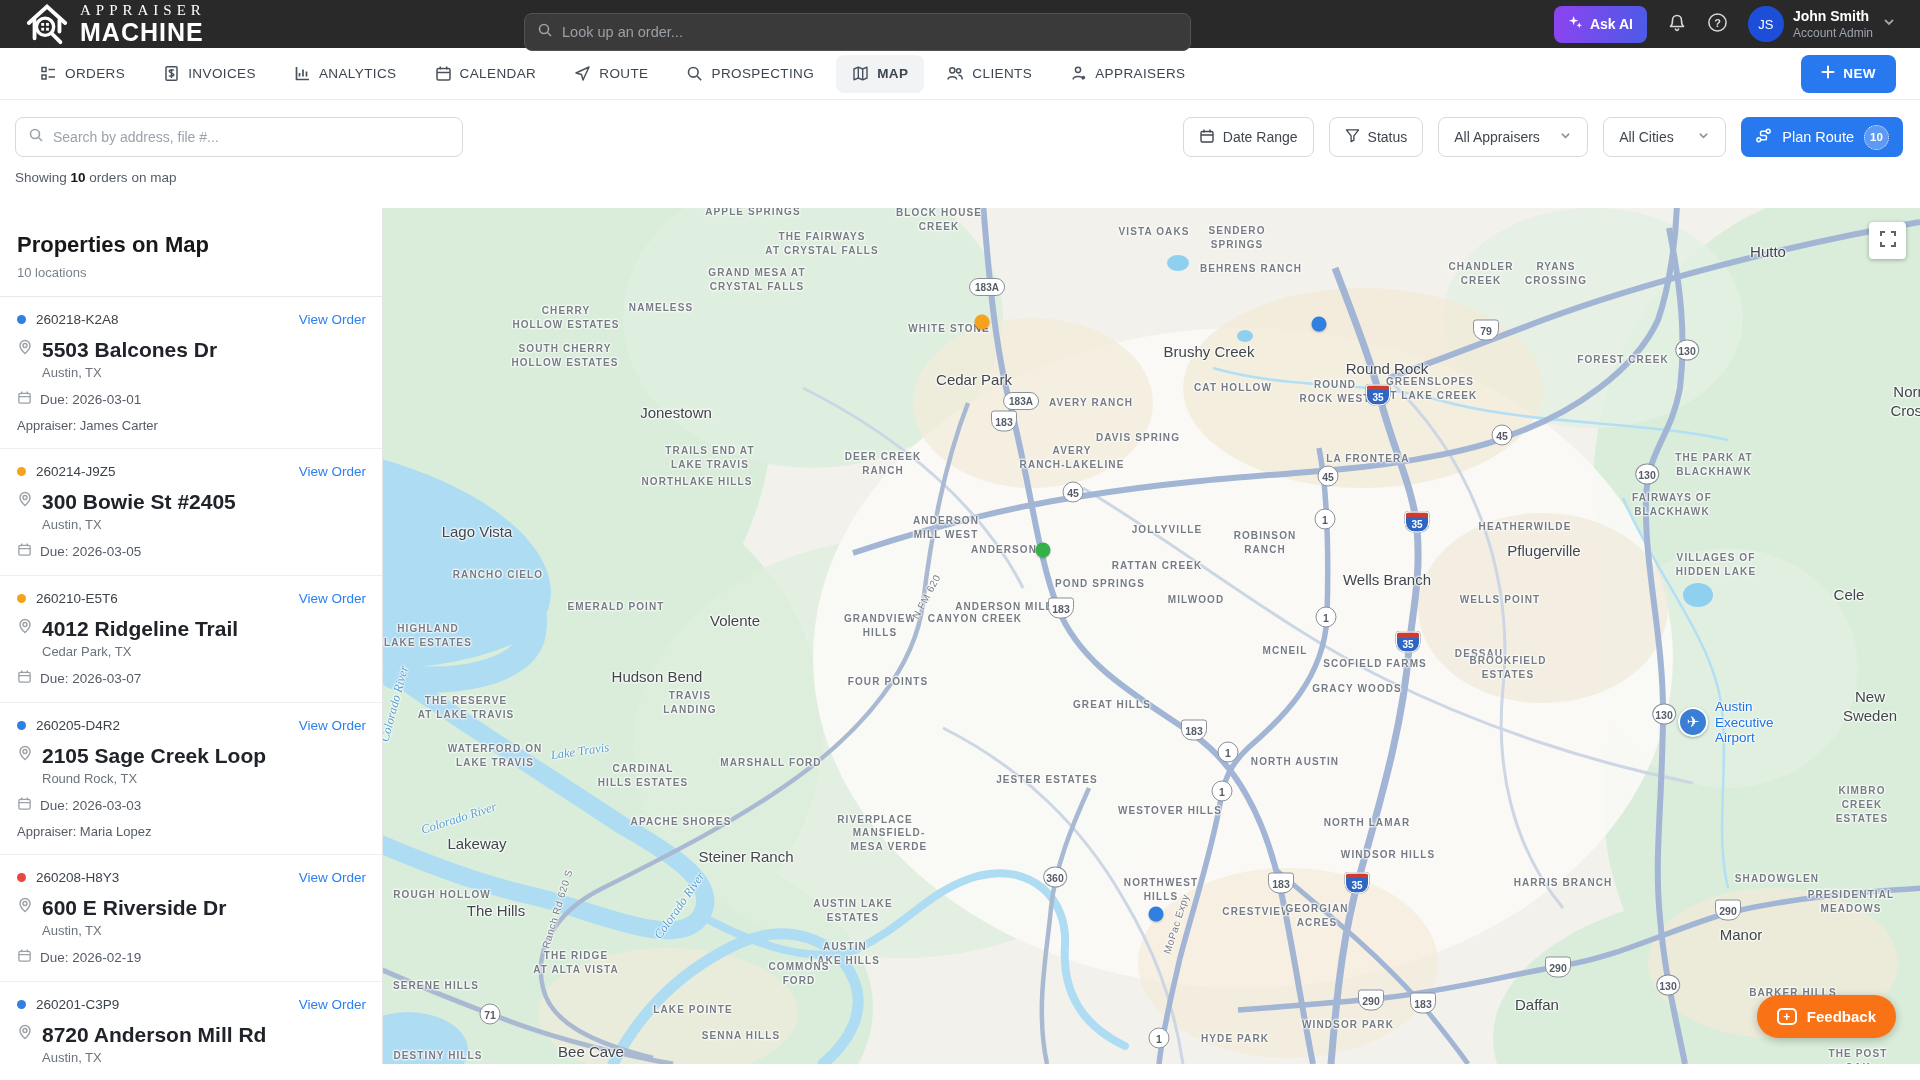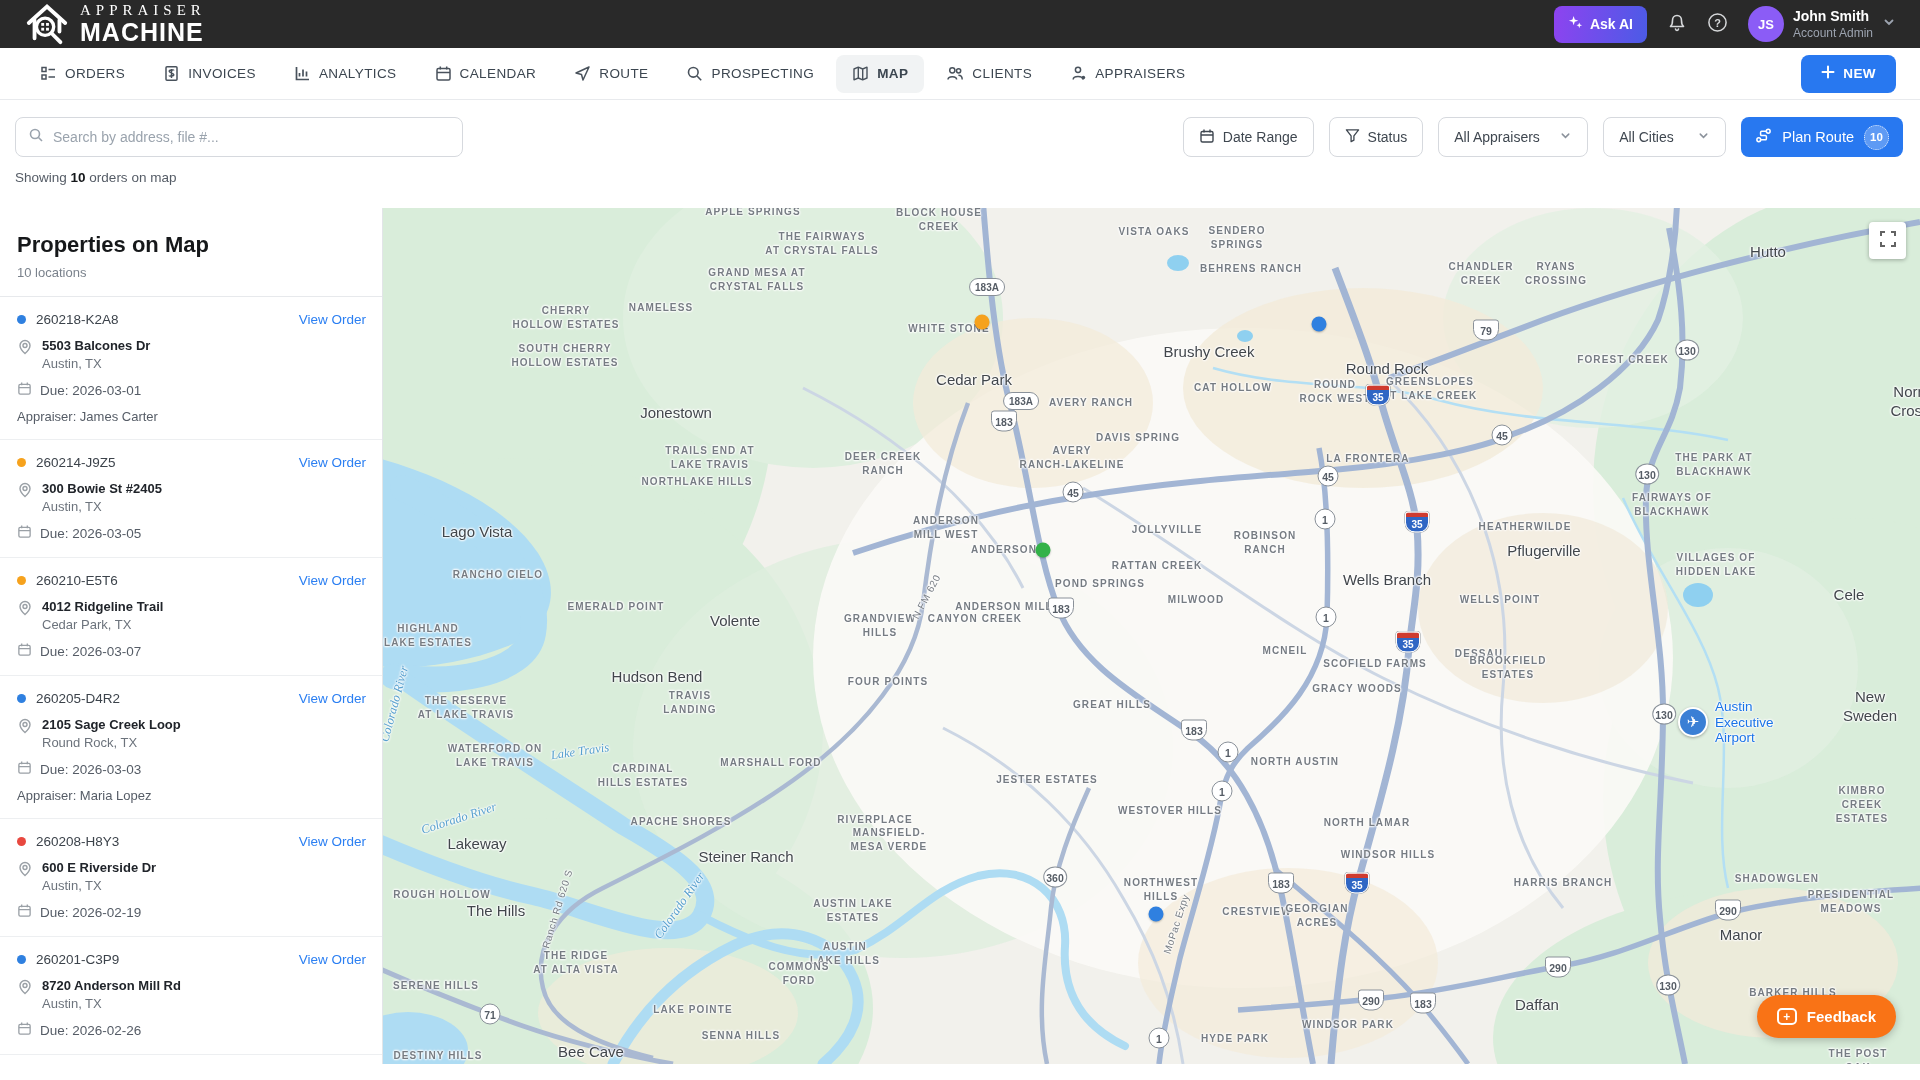--- a/index.html
+++ b/index.html
@@ -12,21 +12,21 @@
   .brand-txt { display:flex; flex-direction:column; line-height:1; }
   .brand-l1 { font-family:"Liberation Serif",serif; color:#fff; font-size:15px; letter-spacing:5px; }
   .brand-l2 { color:#fff; font-size:25px; font-weight:bold; letter-spacing:1px; margin-top:2px; }
   .top-search { position:absolute; left:524px; top:13px; width:667px; height:38px; background:#3a3a3a; border:1px solid #525252; border-radius:8px; display:flex; align-items:center; padding:0 12px; gap:9px; }
   .top-search input { flex:1; background:transparent; border:none; outline:none; color:#cfd3d7; font-size:14.5px; font-family:inherit; }
   .top-search input::placeholder { color:#9aa0a6; }
   .top-right { margin-left:auto; display:flex; align-items:center; gap:20px; }
   .askai { display:flex; align-items:center; gap:7px; height:37px; padding:0 14px; border:none; border-radius:8px; color:#fff; font-size:14px; font-weight:bold; background:linear-gradient(100deg,#8e43f0,#4b5be6); cursor:pointer; }
   .icon-btn { background:none; border:none; cursor:pointer; display:flex; align-items:center; }
   .userbox { display:flex; align-items:center; gap:9px; }
-  .avatar { width:36px; height:36px; border-radius:50%; background:#8b5cf6; color:#fff; font-size:13px; font-weight:bold; display:flex; align-items:center; justify-content:center; }
+  .avatar { width:36px; height:36px; border-radius:50%; background:#1d4ed8; color:#fff; font-size:13px; font-weight:normal; display:flex; align-items:center; justify-content:center; }
   .user-name { color:#fff; font-size:14px; font-weight:bold; line-height:1.25; }
   .user-role { color:#9ca3af; font-size:12px; }
 
   
   .tabbar { height:52px; background:#fff; border-bottom:1px solid #e8eaed; display:flex; align-items:center; padding:0 24px; gap:6px; }
   .tab { display:flex; align-items:center; gap:8px; height:38px; padding:0 16px; border:none; background:transparent; border-radius:8px; font-family:inherit; font-size:13.5px; font-weight:500; letter-spacing:.4px; color:#3c4650; cursor:pointer; }
   .tab.active { background:#f1f3f4; font-weight:bold; }
   .tab-ic { display:flex; }
   .tab-ic svg { stroke:#49525c; }
   .new-btn { margin-left:auto; display:flex; align-items:center; gap:8px; height:38px; padding:0 20px; background:#2878f0; border:none; border-radius:8px; color:#fff; font-size:13.5px; font-weight:bold; letter-spacing:.4px; cursor:pointer; }
@@ -52,21 +52,21 @@
   .sb-head { padding:24px 16px 16px 17px; border-bottom:1px solid #e7e9ec; }
   .sb-title { font-size:22px; font-weight:bold; color:#16181a; }
   .sb-sub { margin-top:7px; font-size:13px; color:#7a828c; }
   .card { padding:15px 16px 15px 17px; border-bottom:1px solid #edeff1; cursor:pointer; }
   .card-top { display:flex; align-items:center; gap:10px; }
   .dot { width:9px; height:9px; border-radius:50%; flex:none; }
   .order-id { font-size:13.5px; color:#3c434b; }
   .view-order { margin-left:auto; font-size:13.5px; color:#2b7ff2; text-decoration:none; cursor:pointer; }
   .addr-row { display:flex; gap:9px; margin-top:11px; }
   .addr-row .pin { margin-top:1px; flex:none; }
-  .addr-main { font-size:13px; font-weight:bold; color:#20242a; }
+  .addr-main { font-size:21px; font-weight:bold; color:#20242a; }
   .addr-city { font-size:13px; color:#6c737c; margin-top:3px; }
   .due-row { display:flex; align-items:center; gap:8px; margin-top:10px; font-size:13.5px; color:#555c66; }
   .appraiser-row { margin-top:10px; font-size:13px; color:#555c66; }
 
   
   .map { position:relative; flex:1; background:#f2f1ec; overflow:hidden; cursor:grab; }
   .map svg.terrain { position:absolute; left:0; top:0; }
   .ml { position:absolute; transform:translate(-50%,-50%); white-space:pre-line; text-align:center; pointer-events:none; line-height:1.25;
        text-shadow:0 1px 2px #fff,0 -1px 2px #fff,1px 0 2px #fff,-1px 0 2px #fff; }
   .ml-town { font-size:15px; color:#41464b; font-weight:500; }
@@ -102,20 +102,29 @@
         <rect x="18" y="30" width="3" height="3" fill="#fff" stroke="none"></rect>
         <rect x="23" y="30" width="3" height="3" fill="#fff" stroke="none"></rect>
       </svg>
     </span>
     <span class="brand-txt">
       <span class="brand-l1">APPRAISER</span>
       <span class="brand-l2">MACHINE</span>
     </span>
   </div>
 
+  <div class="top-search">
+    <span>
+      <svg width="16" height="16" viewBox="0 0 16 16" fill="none" stroke="#9aa0a6" stroke-width="1.6">
+        <circle cx="7" cy="7" r="4.5"></circle>
+          <path d="M10.5 10.5 L14 14"></path>
+      </svg>
+    </span>
+    <input type="text" placeholder="Look up an order..." style="">
+  </div>
 
   <div class="top-right">
     <button class="askai">
       <span>
         <svg width="15" height="15" viewBox="0 0 16 16" fill="#fff">
           <path d="M6 1 L7.2 4.8 L11 6 L7.2 7.2 L6 11 L4.8 7.2 L1 6 L4.8 4.8 Z"></path>
           <path d="M12 8 L12.8 10.2 L15 11 L12.8 11.8 L12 14 L11.2 11.8 L9 11 L11.2 10.2 Z"></path>
         </svg>
       </span>
       <span>Ask AI</span>

